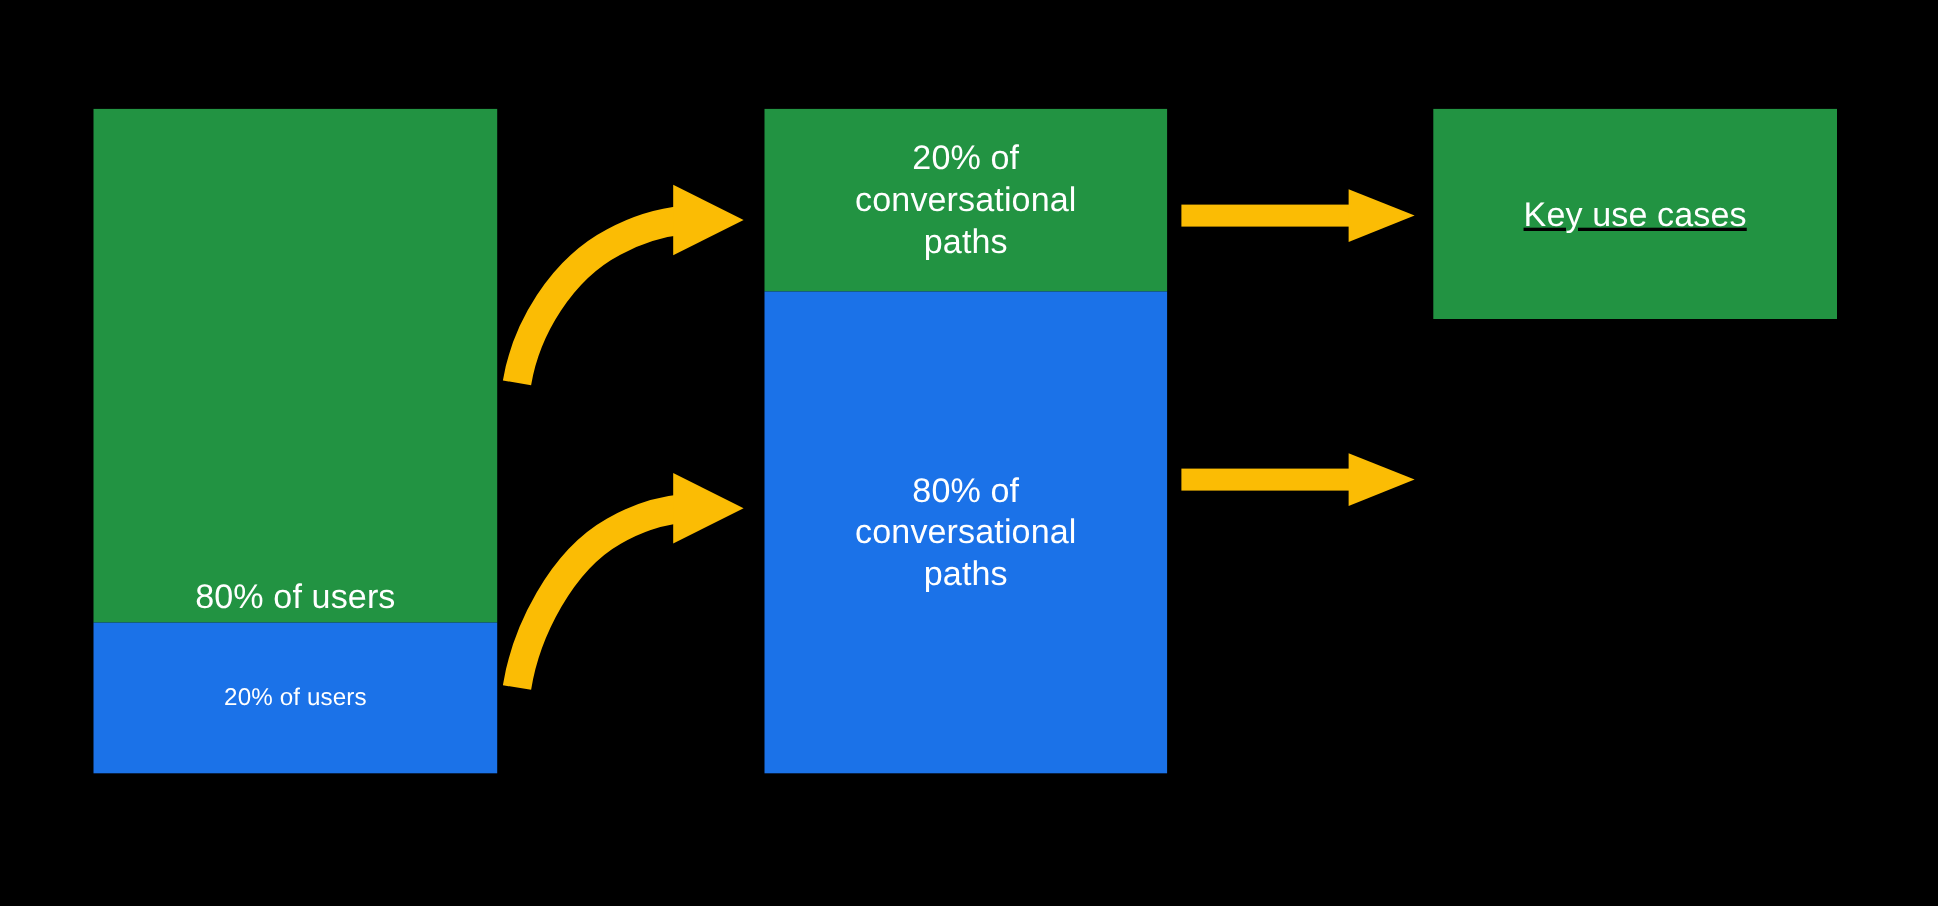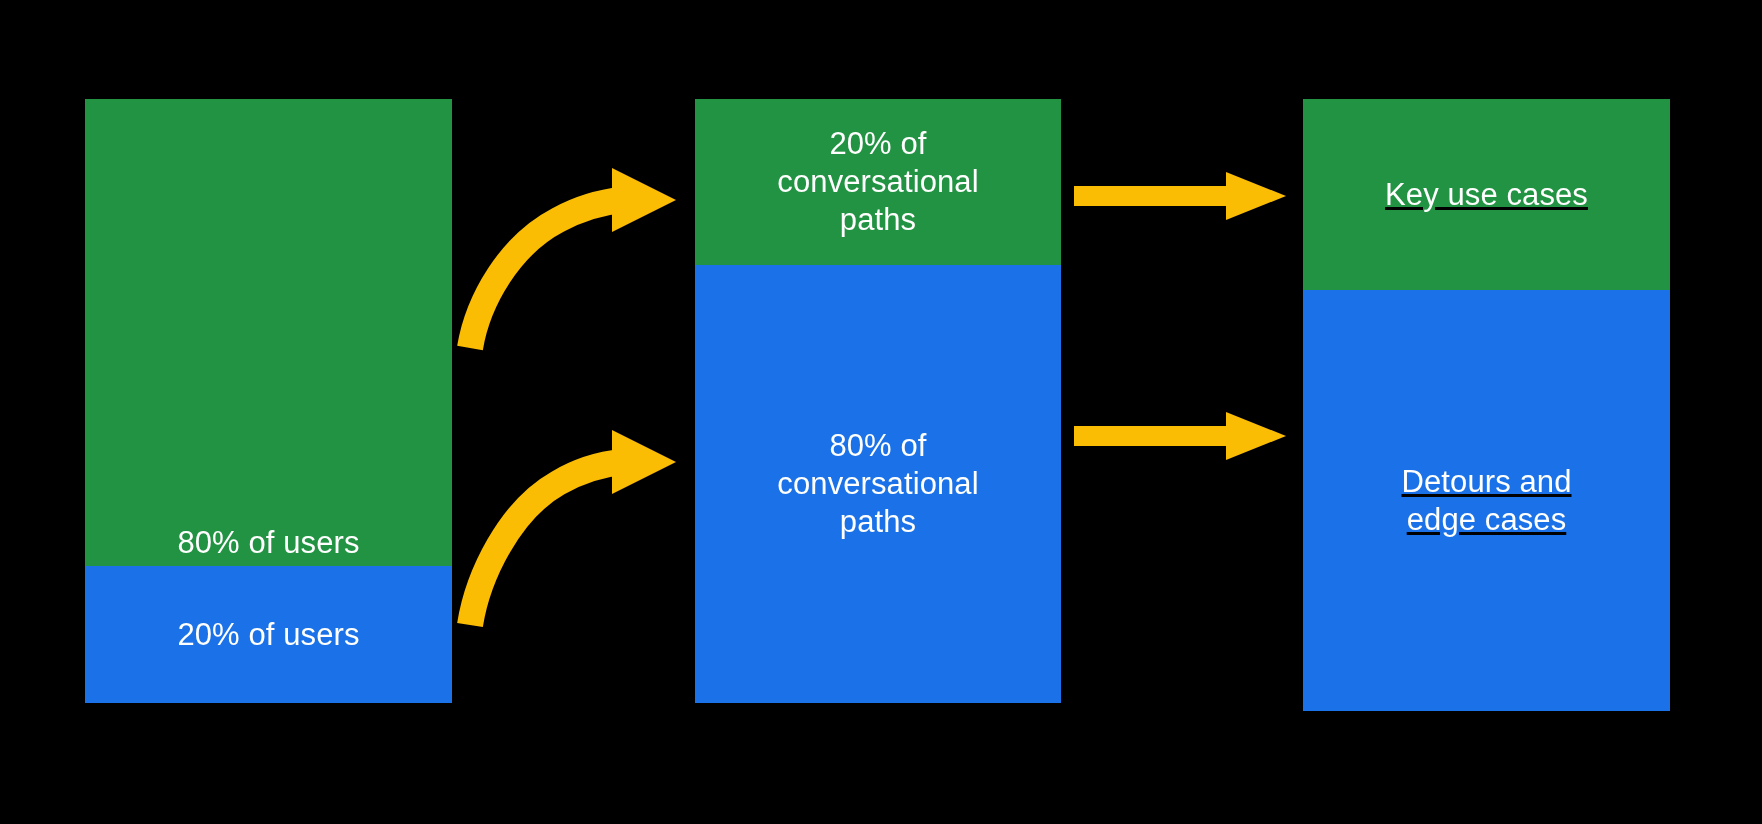--- a/index.html
+++ b/index.html
@@ -43,21 +43,21 @@
   .seg-label {
     display: block;
     white-space: pre-line;
     font-weight: 400;
     letter-spacing: 0.1px;
   }
 
   
   #col-users      { left: 85px;  top: 99px; width: 367px; height: 604px; }
   #col-users .s1  { height: 467px; font-size: 31px; align-items: flex-end; }
-  #col-users .s2  { height: 137px; font-size: 31px; }
+  #col-users .s2  { height: 137px; font-size: 22px; }
 
   
   #col-paths      { left: 695px; top: 99px; width: 366px; height: 604px; }
   #col-paths .s1  { height: 192px; font-size: 31px; }
   #col-paths .s2  { height: 508px; font-size: 31px; }
 
   
   #col-cases      { left: 1303px; top: 99px; width: 367px; height: 612px; text-decoration: underline; }
   #col-cases .s1  { height: 191px; font-size: 31px; }
   #col-cases .s2  { height: 421px; font-size: 31px; }
@@ -97,24 +97,20 @@
       <span class="seg-label">80% of
 conversational
 paths</span>
     </div>
   </div>
 
   <div class="column" id="col-cases">
     <div class="seg seg-green s1">
       <span class="seg-label">Key use cases</span>
     </div>
-    <div class="seg seg-blue s2">
-      <span class="seg-label">Detours and
-edge cases</span>
-    </div>
   </div>
 
   <svg class="arrow-svg" id="arrow-curved-top" viewBox="0 0 260 210">
     <path d="M 30 198
              C 38 150, 70 95, 118 70
              C 140 58, 162 52, 182 50" fill="none" stroke="#fbbc04" stroke-width="26" stroke-linecap="butt"></path>
     <polygon points="172,18 236,50 172,82" fill="#fbbc04"></polygon>
   </svg>
 
   <svg class="arrow-svg" id="arrow-curved-bottom" viewBox="0 0 260 250">

